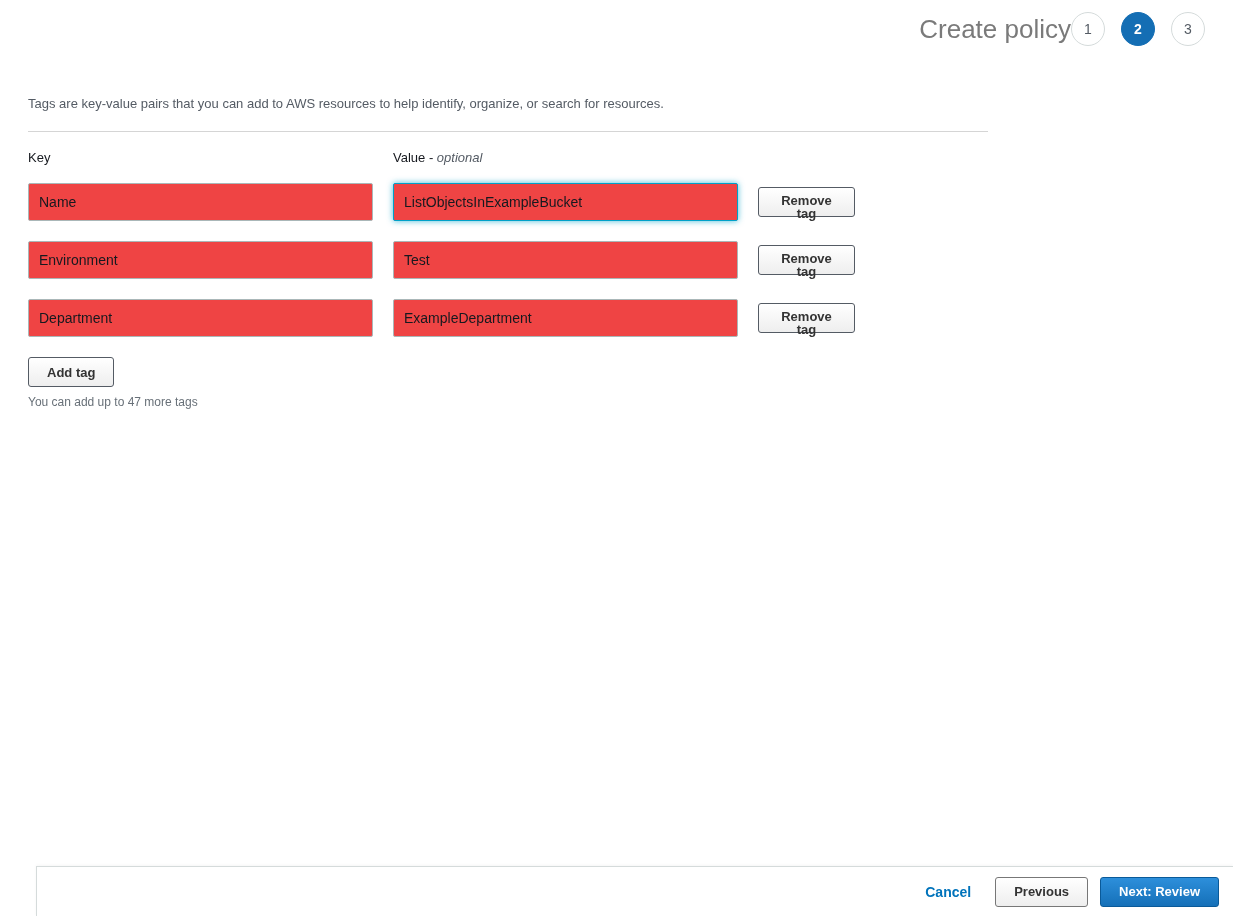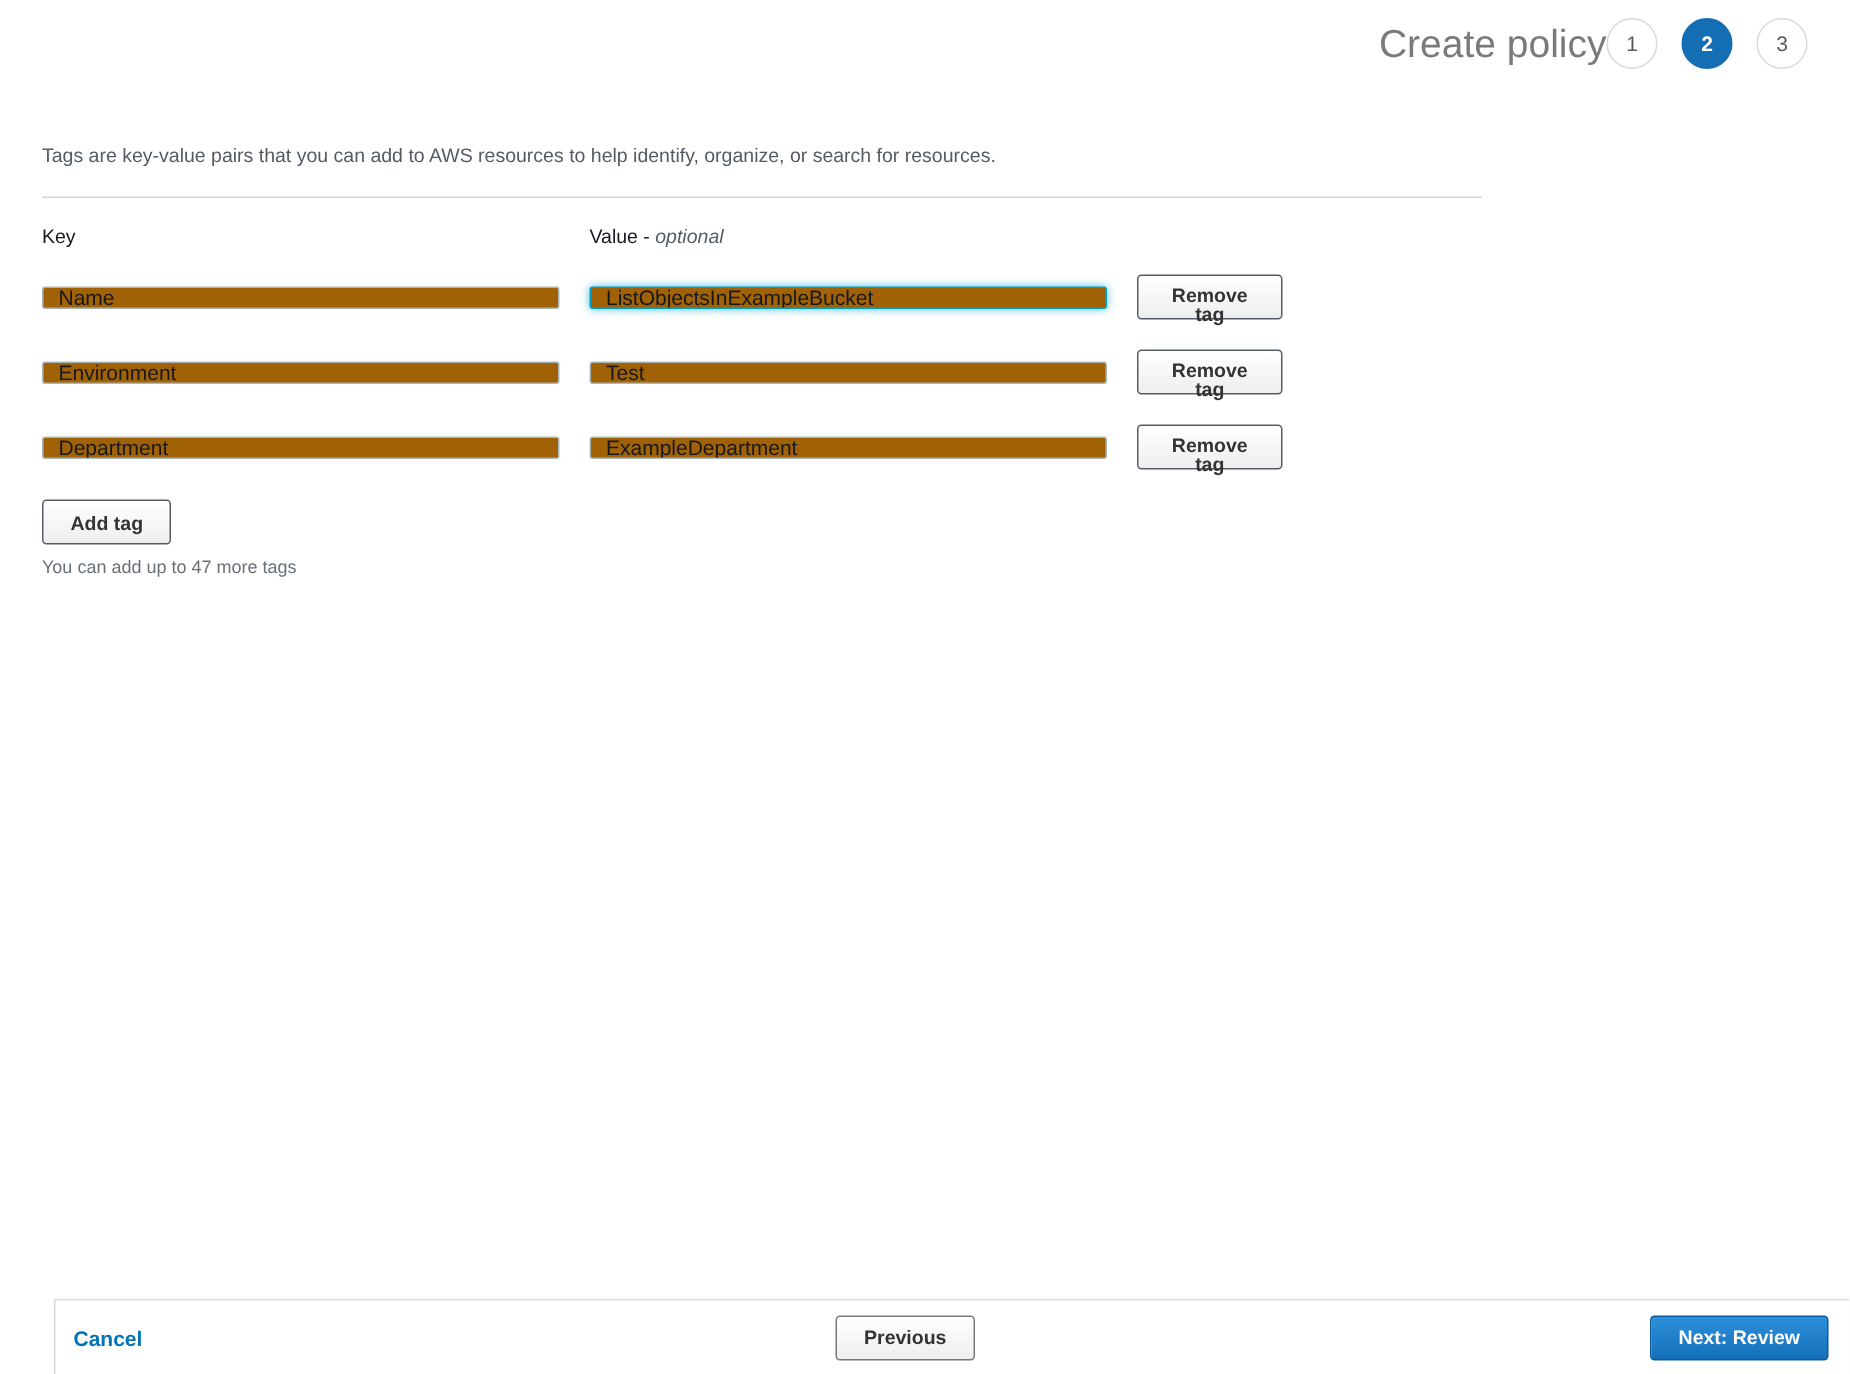--- a/index.html
+++ b/index.html
@@ -82,27 +82,27 @@
     .col-value { width: 345px; font-size: 13px; color: #16191f; }
     .optional { font-style: italic; color: #545b64; }
     .tag-row {
       display: flex;
       gap: 20px;
       margin-bottom: 20px;
       align-items: center;
     }
     .tag-input {
       width: 345px;
-      height: 15px;
+      height: 38px;
       padding: 4px 10px;
       font-size: 14px;
       border: 1px solid #aab7b8;
       border-radius: 2px;
       color: #16191f;
-      background: #a16207;
+      background: #ef4444;
     }
     .tag-input.focused {
       border: 1px solid #00a1c9;
       box-shadow: 0 0 6px rgba(0, 161, 201, 0.7);
       outline: none;
     }
     .btn {
       font-size: 13px;
       font-weight: 700;
       padding: 6px 18px;
@@ -124,21 +124,21 @@
     .footer {
       position: absolute;
       bottom: 0;
       left: 36px;
       right: 0;
       height: 50px;
       border-top: 1px solid #d5dbdb;
       border-left: 1px solid #d5dbdb;
       box-shadow: 0 -1px 3px rgba(0,0,0,0.04);
       display: flex;
-      justify-content: space-between;
+      justify-content: flex-end;
       align-items: center;
       gap: 12px;
       padding-right: 14px;
       background: #ffffff;
     }
     .btn-cancel {
       color: #0073bb;
       background: none;
       border: none;
       font-weight: 700;

